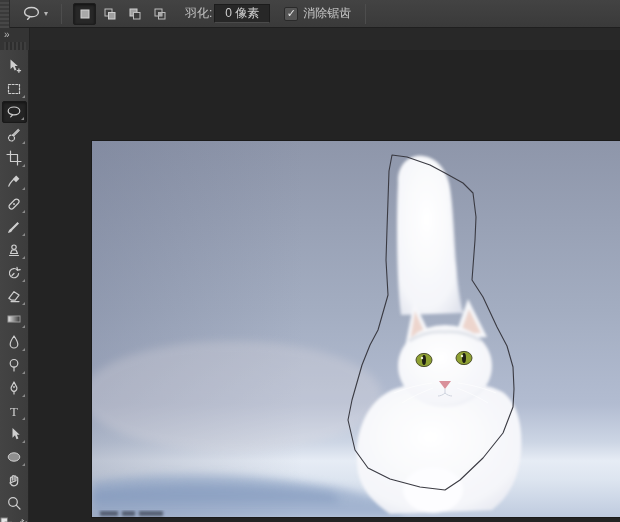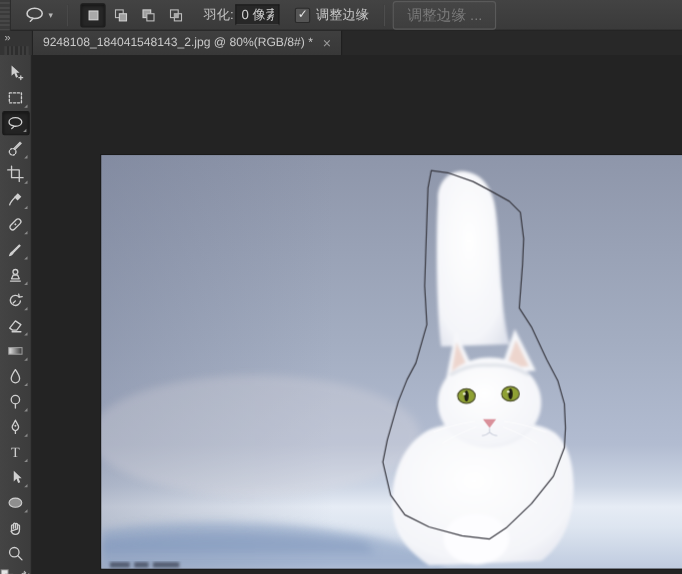--- a/index.html
+++ b/index.html
@@ -25,21 +25,21 @@
   .tool-preset .caret { font-size:8px; color:#b5b5b5; }
   .vsep { width:1px; height:20px; background:#2a2a2a; border-right:1px solid #4d4d4d; margin:0 7px; }
   .mode-group { display:flex; gap:2px; margin-left:4px; }
   .mode-btn {
     width:23px; height:22px; display:flex; align-items:center; justify-content:center;
     border-radius:2px;
   }
   .mode-btn.pressed { background:#272727; box-shadow:inset 0 1px 3px rgba(0,0,0,.6); border:1px solid #1d1d1d; }
   .opt-label { margin:0 2px 0 14px; color:#c4c4c4; }
   .opt-input {
-    width:40px; height:19px; background:#272727; border:1px solid #1c1c1c;
+    width:56px; height:19px; background:#272727; border:1px solid #1c1c1c;
     border-bottom-color:#4a4a4a; color:#d0d0d0; font-size:12px; padding:0 4px;
     font-family:"Liberation Sans", sans-serif;
     text-align:center;
   }
   .checkbox-wrap { display:flex; align-items:center; gap:5px; margin-left:14px; }
   .checkbox {
     width:14px; height:14px; background:#555; border:1px solid #2a2a2a; border-radius:2px;
     display:flex; align-items:center; justify-content:center;
     color:#e6e6e6; font-size:11px; line-height:1;
   }
@@ -136,36 +136,31 @@
       </div>
     </div>
 
     <span class="opt-label">羽化:</span>
     <input class="opt-input" value="0 像素" style="">
 
     <div class="checkbox-wrap">
       <div class="checkbox">
         <span>✓</span>
       </div>
-      <span>调整边缘</span>
+      <span>消除锯齿</span>
     </div>
 
     <div class="vsep" style="margin-left:14px"></div>
 
-    <button class="btn-disabled" disabled="">调整边缘 ...</button>
   </div>
 
   <div class="tab-bar">
     <div class="panel-collapse">
       <span>»</span>
       <div class="hatch"></div>
-    </div>
-    <div class="doc-tab">
-      <span>9248108_184041548143_2.jpg @ 80%(RGB/8#) *</span>
-      <span class="tab-close">×</span>
     </div>
   </div>
 
   <div class="main">
 
     <div class="toolbar">
 
       <div class="tool no-fly">
         <svg width="16" height="16" viewBox="0 0 16 16">
           <path class="icon-fill" d="M4.5 1.5v9.4l2.5-2.2 1.6 3.9 1.8-.8-1.6-3.7h3z"></path>

